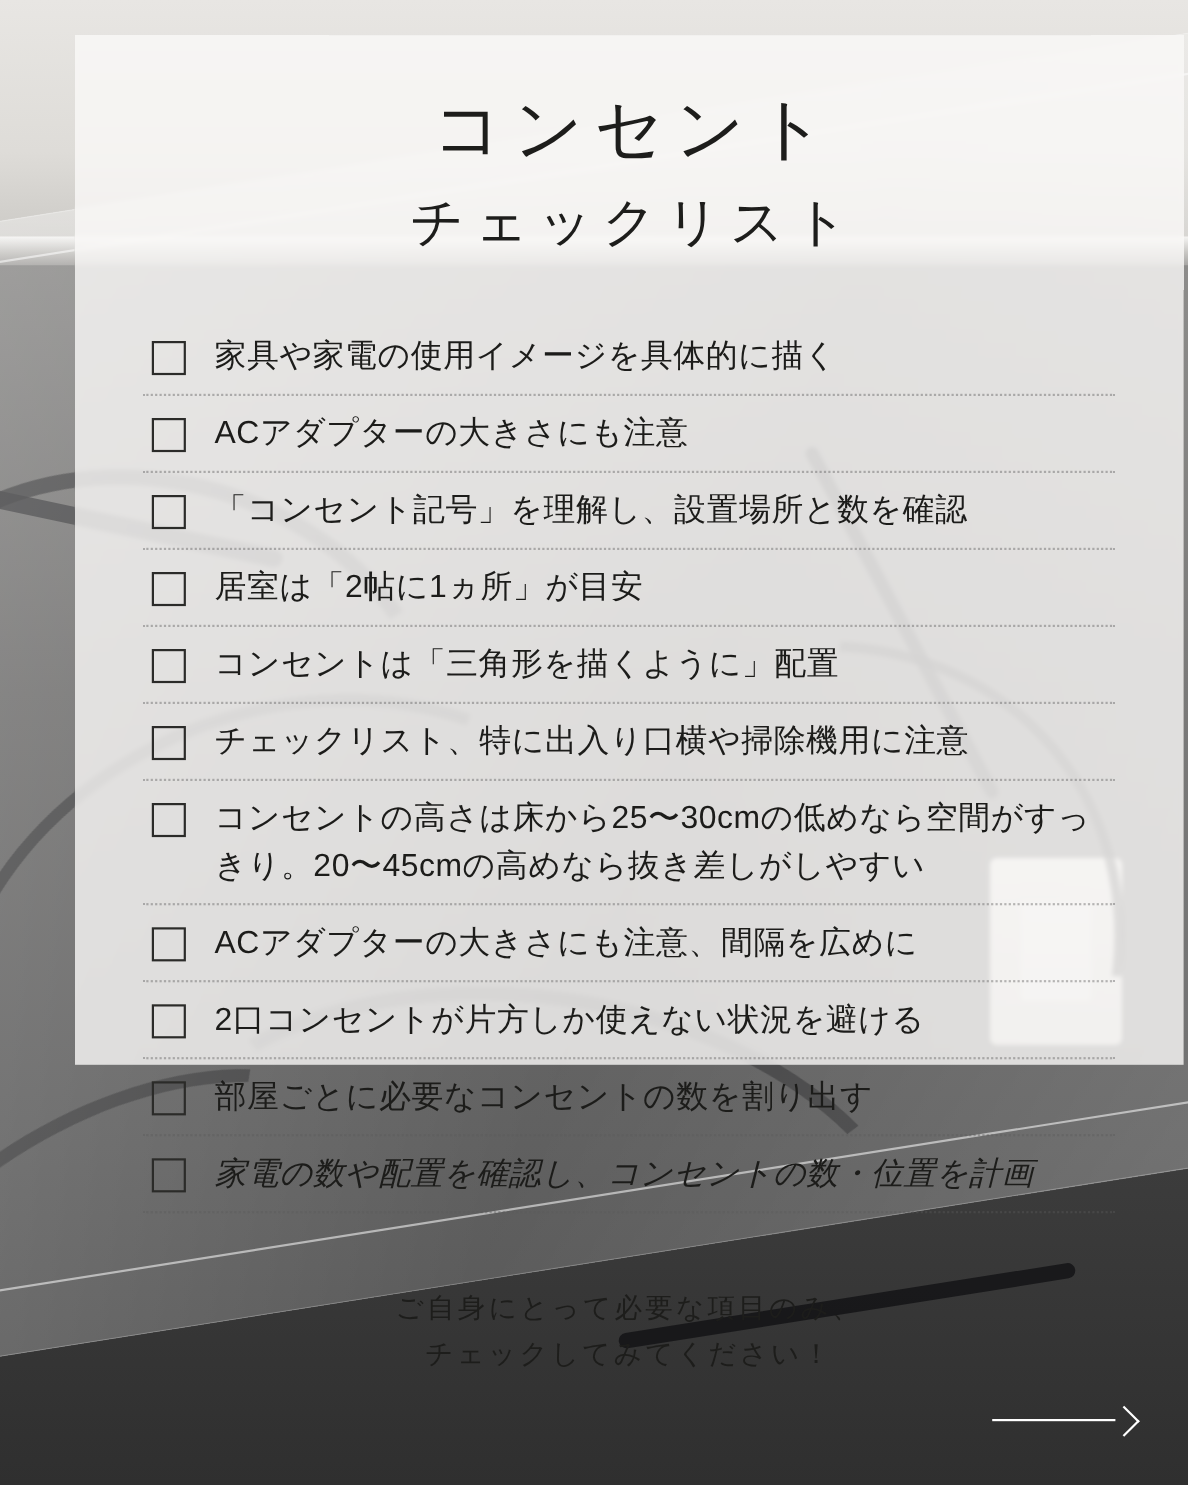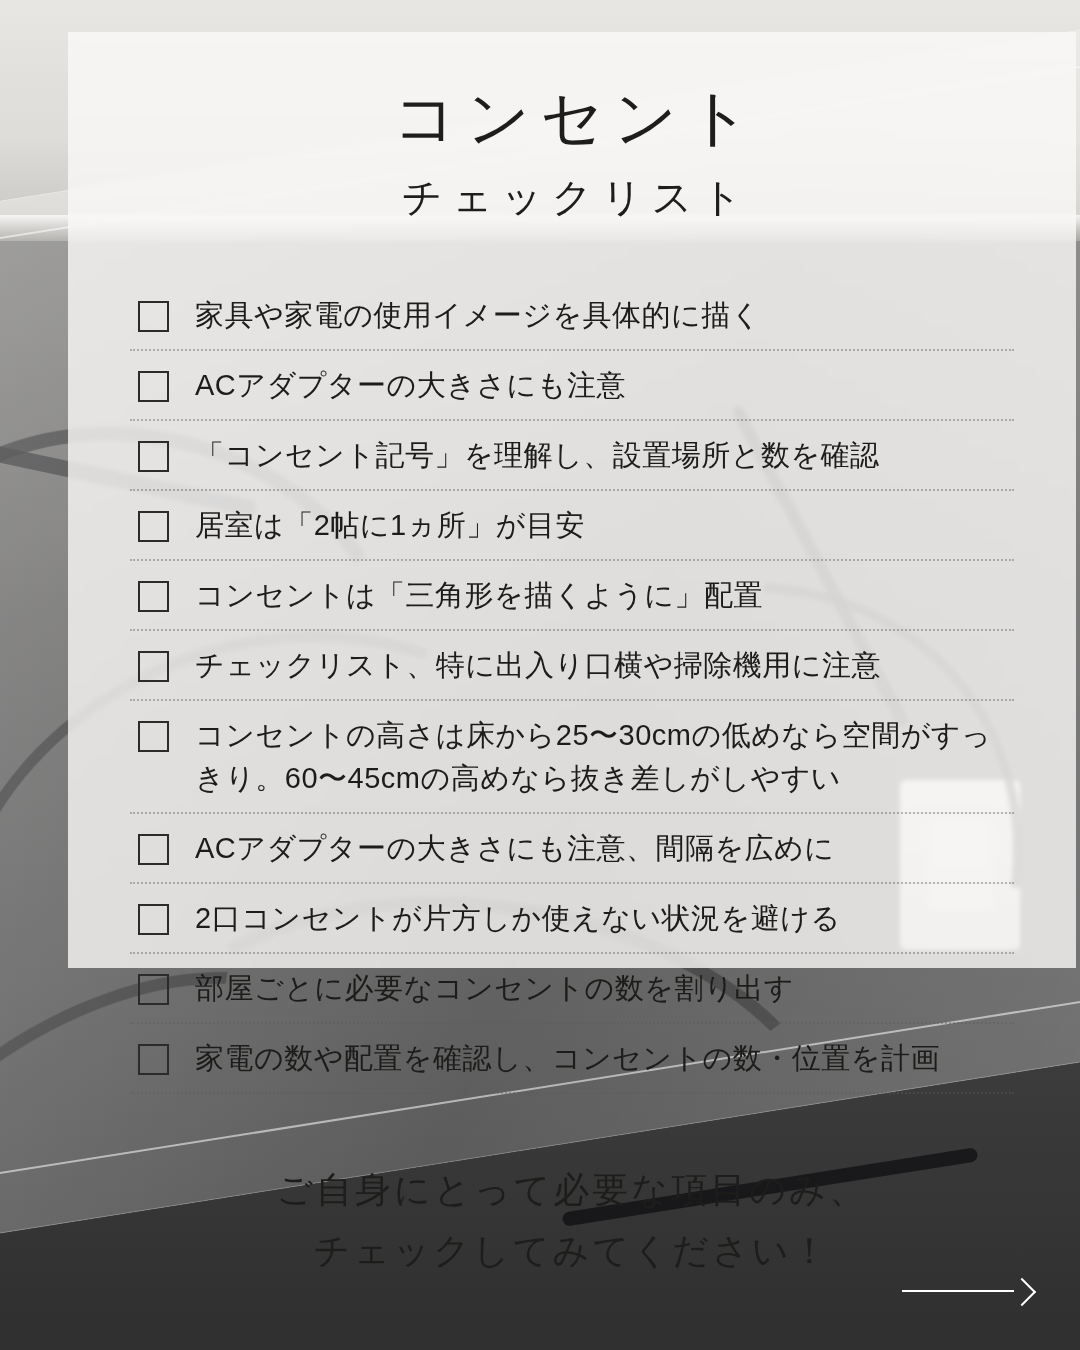--- a/index.html
+++ b/index.html
@@ -127,38 +127,38 @@
     font-family: "Liberation Serif", "DejaVu Serif", serif;
     font-size: 62px;
     letter-spacing: 10px;
     color: #1d1d1b;
     line-height: 1.1;
     font-weight: 400;
     text-indent: 10px;
   }
   .subtitle {
     font-family: "Liberation Serif", "DejaVu Serif", serif;
-    font-size: 40px;
+    font-size: 48px;
     letter-spacing: 9px;
     color: #1d1d1b;
     margin-top: 18px;
     text-indent: 9px;
   }
 
   .list {
     margin: 56px 62px 0 62px;
   }
   .row {
     display: flex;
     align-items: flex-start;
     gap: 26px;
     padding: 13px 8px 13px 8px;
     border-bottom: 2px dotted rgba(90,90,90,.42);
   }
-  .row:last-child { border-bottom: 2px dotted rgba(90,90,90,.42); }
+  .row:last-child { border-bottom: 2px dotted rgba(90,90,90,.42); font-style: italic; }
   .checkbox {
     flex: 0 0 auto;
     width: 27px;
     height: 27px;
     border: 2px solid #2b2b29;
     margin-top: 7px;
     background: transparent;
   }
   .row-text {
     font-size: 29px;
@@ -166,21 +166,21 @@
     color: #1c1c1a;
     letter-spacing: .5px;
     font-family: "Liberation Sans", "DejaVu Sans", sans-serif;
   }
 
   .footer {
     margin-top: 66px;
     text-align: center;
     font-family: "Liberation Serif", "DejaVu Serif", serif;
     color: #1d1d1b;
-    font-size: 36px;
+    font-size: 25px;
     line-height: 1.7;
     letter-spacing: 3px;
   }
 
   .arrow {
     position: absolute;
     right: 48px;
     bottom: 46px;
     width: 130px;
     height: 26px;
@@ -258,21 +258,21 @@
         <div class="row-text">コンセントは「三角形を描くように」配置</div>
       </div>
 
       <div class="row">
         <div class="checkbox"></div>
         <div class="row-text">チェックリスト、特に出入り口横や掃除機用に注意</div>
       </div>
 
       <div class="row">
         <div class="checkbox"></div>
-        <div class="row-text">コンセントの高さは床から25〜30cmの低めなら空間がすっきり。60〜45cmの高めなら抜き差しがしやすい</div>
+        <div class="row-text">コンセントの高さは床から25〜30cmの低めなら空間がすっきり。20〜45cmの高めなら抜き差しがしやすい</div>
       </div>
 
       <div class="row">
         <div class="checkbox"></div>
         <div class="row-text">ACアダプターの大きさにも注意、間隔を広めに</div>
       </div>
 
       <div class="row">
         <div class="checkbox"></div>
         <div class="row-text">2口コンセントが片方しか使えない状況を避ける</div>

